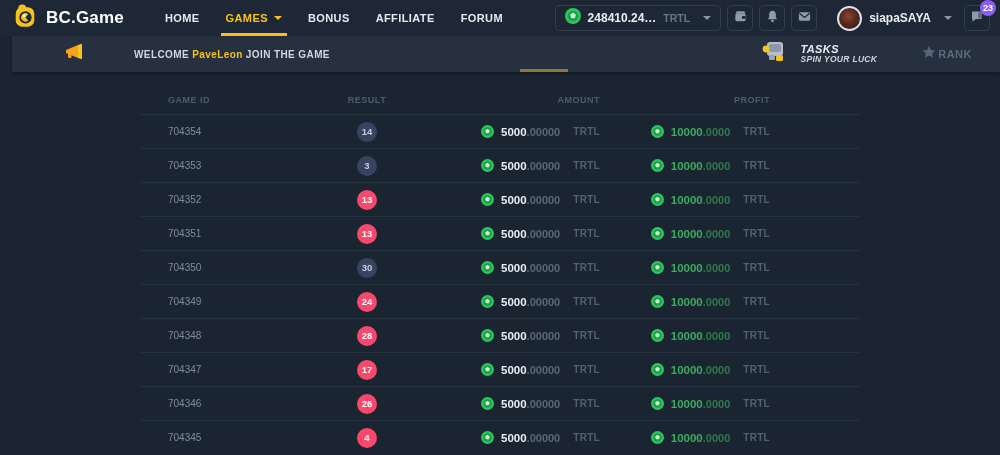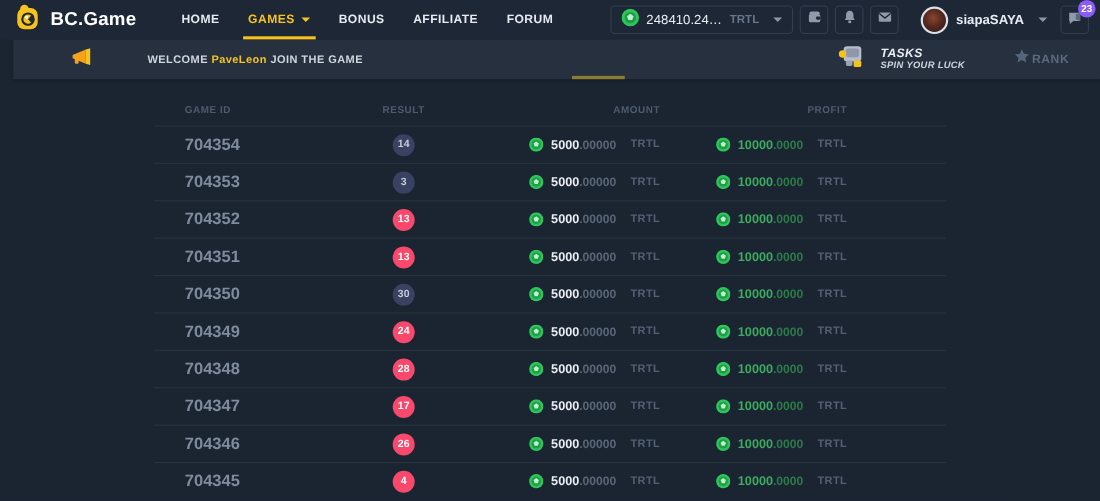--- a/index.html
+++ b/index.html
@@ -22,21 +22,21 @@
   .logo-text{color:#fff;font-size:17px;font-weight:800;letter-spacing:.2px;}
   .nav{display:flex;align-items:center;margin-left:28px;height:36px;text-align:center;}
   .nav-item{position:relative;height:36px;display:flex;align-items:center;padding:0 13px;font-size:11px;font-weight:700;color:#e6eaee;letter-spacing:.4px;cursor:pointer;}
   .nav-item.active{color:var(--accent);}
   .nav-item.active .underline{position:absolute;left:8px;right:8px;bottom:0;height:3px;background:var(--accent);}
   .caret{display:inline-block;width:0;height:0;border-left:4px solid transparent;border-right:4px solid transparent;border-top:4px solid #8a95a6;margin-left:6px;}
   .nav-item.active .caret{border-top-color:var(--accent);}
 
   .top-right{margin-left:auto;display:flex;align-items:center;gap:6px;}
   .balance-pill{display:flex;align-items:center;height:26px;border:1px solid #323e4e;border-radius:4px;padding:0 9px;gap:7px;cursor:pointer;}
-  .balance-amount{color:#e9edf3;font-size:12px;font-weight:400;}
+  .balance-amount{color:#e9edf3;font-size:12px;font-weight:700;}
   .balance-currency{color:#68768a;font-size:10.5px;font-weight:700;}
   .icon-btn{width:26px;height:26px;border:1px solid #323e4e;border-radius:4px;display:flex;align-items:center;justify-content:center;cursor:pointer;position:relative;background:transparent;}
   .user{display:flex;align-items:center;gap:7px;margin:0 6px 0 14px;cursor:pointer;}
   .avatar{width:25px;height:25px;border-radius:50%;border:2px solid #dde1e7;background:radial-gradient(circle at 45% 40%, #8a4534 0%, #57291f 45%, #241a18 100%);}
   .user-name{color:#e9edf3;font-size:12px;font-weight:700;}
   .chat-badge{position:absolute;top:-6px;right:-7px;min-width:16px;height:16px;border-radius:9px;background:#8b5cf6;color:#fff;font-size:9px;font-weight:700;display:flex;align-items:center;justify-content:center;padding:0 3px;}
 
   
   .banner{height:36px;background:var(--banner);display:flex;align-items:center;padding:0 14px 0 52px;position:relative;box-shadow:0 2px 3px rgba(0,0,0,.25);margin-left:12px;}
   .banner-msg{display:flex;align-items:center;gap:48px;}
@@ -53,21 +53,21 @@
 
   
   .content{padding-top:14px;}
   .table{width:720px;margin-left:140px;}
   .thead,.trow{display:grid;grid-template-columns:159px 80px 193px 170px;padding-left:28px;align-items:center;}
   .thead{height:28px;}
   .th{font-size:9px;font-weight:700;color:#4e5b6e;letter-spacing:.5px;}
   .th.c-result{justify-self:center;}
   .th.c-amount,.th.c-profit{justify-self:end;}
   .trow{height:34px;border-top:1px solid #273240;cursor:pointer;}
-  .gid{font-size:15px;font-weight:700;color:#7f8b9d;}
+  .gid{font-size:10px;font-weight:400;color:#7f8b9d;}
   .res-wrap{justify-self:center;}
   .badge{width:20px;height:20px;border-radius:50%;display:flex;align-items:center;justify-content:center;font-size:9.5px;font-weight:700;}
   .badge.slate{background:var(--slate);color:#c7cddd;}
   .badge.red{background:var(--red);color:#fff;}
   .money{justify-self:end;display:flex;align-items:center;}
   .money svg{margin-right:7px;}
   .m-int{font-size:11.5px;font-weight:700;color:#e9edf3;}
   .m-dec{font-size:11px;font-weight:700;color:#5b6778;}
   .money.profit .m-int{color:var(--green);}
   .money.profit .m-dec{color:var(--green-dim);}

